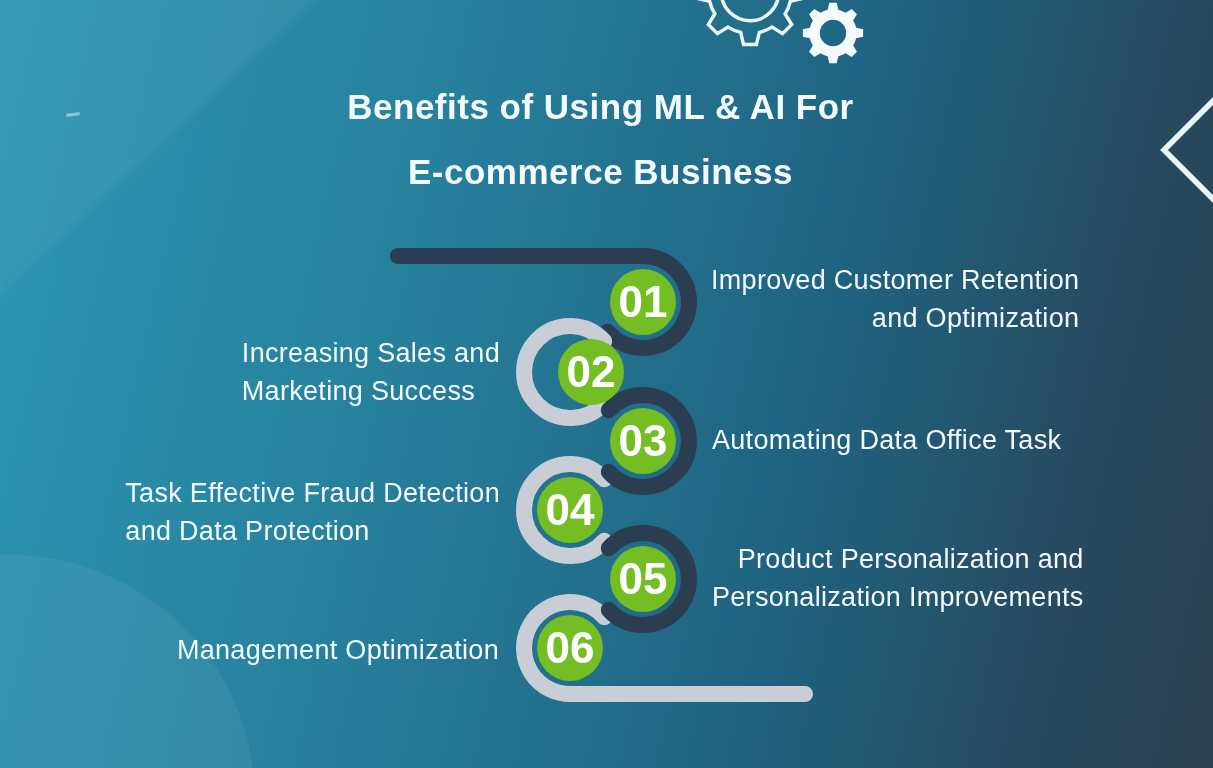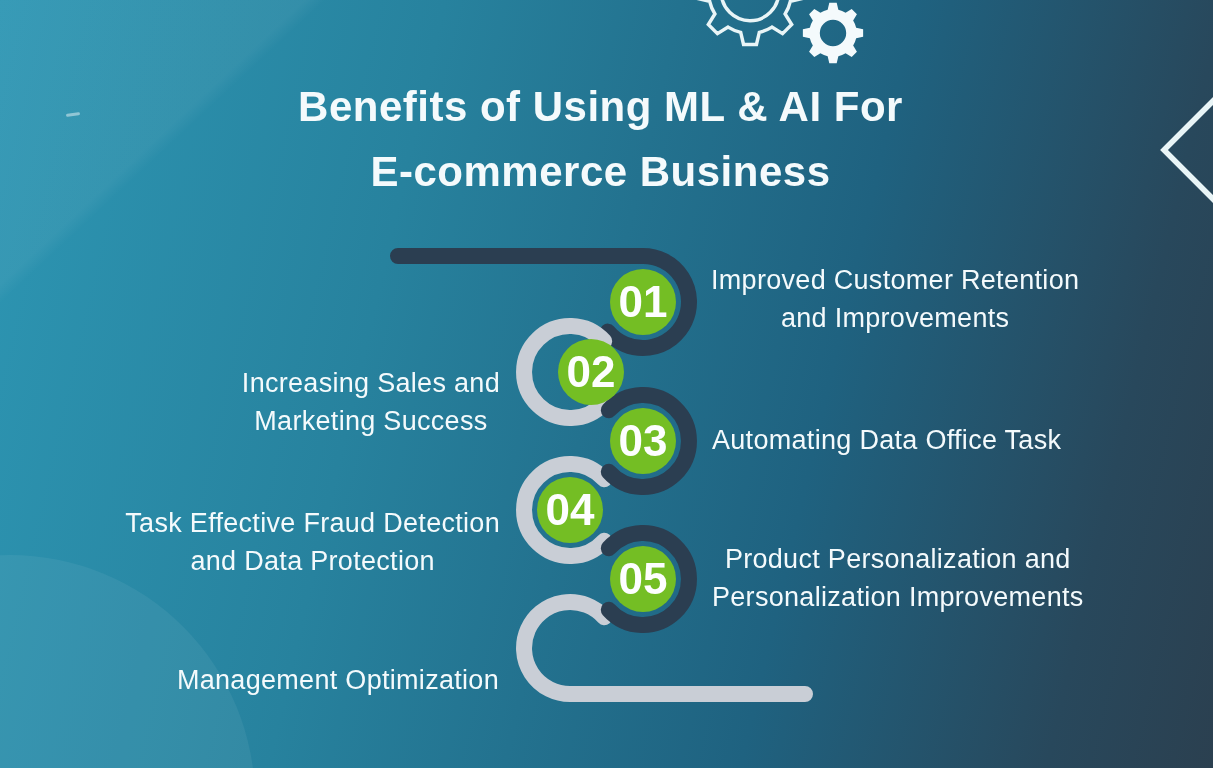--- a/index.html
+++ b/index.html
@@ -55,21 +55,21 @@
     stroke: var(--path-light-gray, #c9ced6);
     stroke-width: 16;
     stroke-linecap: round;
   }
   .white-line { fill: none; stroke: #e9f5f7; }
   .title {
     position: absolute;
     left: 0; right: 12px; top: 74px;
     text-align: center;
     color: var(--text-white, #fbfeff);
-    font-size: 42px;
+    font-size: 35px;
     font-weight: bold;
     line-height: 65px;
     letter-spacing: 0.5px;
   }
   .title span { display: block; }
   .badge {
     position: absolute;
     width: 66px; height: 66px;
     border-radius: 50%;
     background: var(--step-circle-green, #74be24);
@@ -81,22 +81,22 @@
   .label {
     position: absolute;
     color: var(--text-white, #f2f9fb);
     font-size: 27px;
     line-height: 38px;
     letter-spacing: 0.3px;
     transform: translateY(-50%);
     white-space: nowrap;
   }
   .label span { display: block; }
-  .label.right { text-align: center; }
-  .label.left  { text-align: center; margin-top: 30px; }
+  .label.right { text-align: right; }
+  .label.left  { text-align: left; }
 </style>
 </head>
 <body>
 
 <div class="canvas">
 
   <div class="blob-bottom-left"></div>
   <div class="decor-dash"></div>
 
   <svg class="art" width="1213" height="768" viewBox="0 0 1213 768">
@@ -134,24 +134,27 @@
   </div>
   <div class="badge" style="left:610px;top:408px">
     <span>03</span>
   </div>
   <div class="badge" style="left:537px;top:477px">
     <span>04</span>
   </div>
   <div class="badge" style="left:610px;top:546px">
     <span>05</span>
   </div>
+  <div class="badge" style="left:537px;top:615px">
+    <span>06</span>
+  </div>
 
   <div class="label right" style="left:711px;top:299px">
     <span>Improved Customer Retention</span>
-    <span>and Improvements</span>
+    <span>and Optimization</span>
   </div>
   <div class="label left" style="right:713px;top:372px">
     <span>Increasing Sales and</span>
     <span>Marketing Success</span>
   </div>
   <div class="label right" style="left:712px;top:440px">
     <span>Automating Data Office Task</span>
   </div>
   <div class="label left" style="right:713px;top:512px">
     <span>Task Effective Fraud Detection</span>

